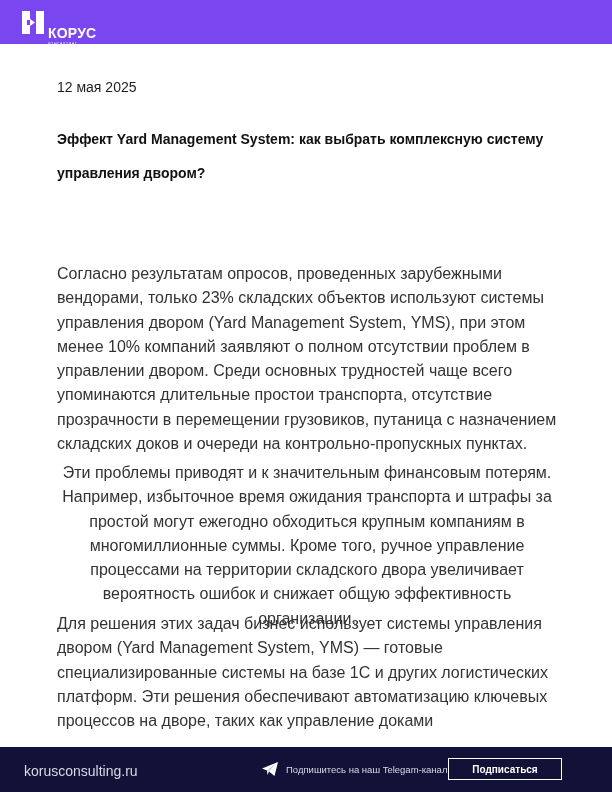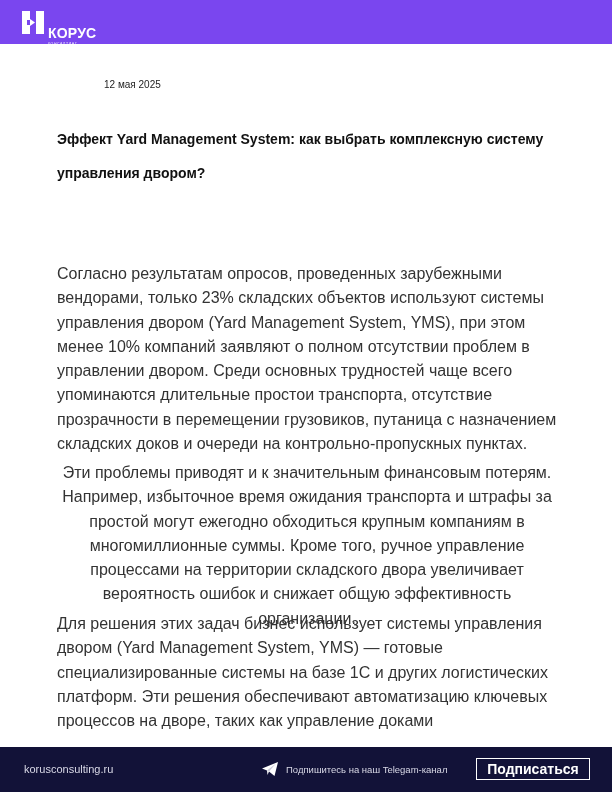--- a/index.html
+++ b/index.html
@@ -17,47 +17,47 @@
     .logo-name { color: #ffffff; font-weight: bold; font-size: 14px; letter-spacing: 0.2px; }
     .logo-sub { color: #ffffff; font-size: 3.5px; letter-spacing: 0.6px; margin-top: 3px; opacity: 0.9; }
 
     .header-btn {
       position: absolute; left: 476px; top: 11px; width: 114px; height: 22px;
       border: 1px solid #ffffff; color: #ffffff; background: transparent;
       font-size: 8.5px; font-weight: bold; display: flex; align-items: center; justify-content: center;
       cursor: pointer;
     }
 
-    .date { position: absolute; left: 57px; top: 79px; font-size: 10px; color: #1d1d1d; margin-left: 47px; }
+    .date { position: absolute; left: 57px; top: 79px; font-size: 14px; color: #1d1d1d; }
 
     .title {
       position: absolute; left: 57px; top: 122px; width: 500px;
       font-size: 14px; font-weight: bold; line-height: 34px; color: #111111;
     }
 
     .para {
       position: absolute; left: 57px; width: 500px;
       font-size: 16px; line-height: 24.3px; color: #333333;
     }
     .p1 { top: 262px; }
     .p2 { top: 461px; text-align: center; }
     .p3 { top: 612px; }
 
     .footer {
       position: absolute; left: 0; top: 747px; width: 612px; height: 45px;
       background: #121238;
     }
-    .footer-site { position: absolute; left: 24px; top: 16px; font-size: 11px; color: #d8d8e6; }
+    .footer-site { position: absolute; left: 24px; top: 16px; font-size: 14px; color: #d8d8e6; }
     .footer-tg { position: absolute; left: 262px; top: 15px; display: flex; align-items: center; }
     .tg-icon { width: 16px; height: 14px; margin-right: 8px; }
     .tg-text { font-size: 9.5px; color: #d8d8e6; }
     .footer-btn {
-      position: absolute; left: 476px; top: 11px; width: 114px; height: 22px;
+      position: absolute; left: 448px; top: 11px; width: 114px; height: 22px;
       border: 1px solid #ffffff; color: #ffffff; background: transparent;
-      font-size: 14px; font-weight: bold; display: flex; align-items: center; justify-content: center;
+      font-size: 10px; font-weight: bold; display: flex; align-items: center; justify-content: center;
       cursor: pointer;
     }
   </style>
 </head>
 <body>
 
 <div class="header">
   <div class="logo">
     <div class="logo-mark">
       <svg width="22" height="23" viewBox="0 0 22 23">

